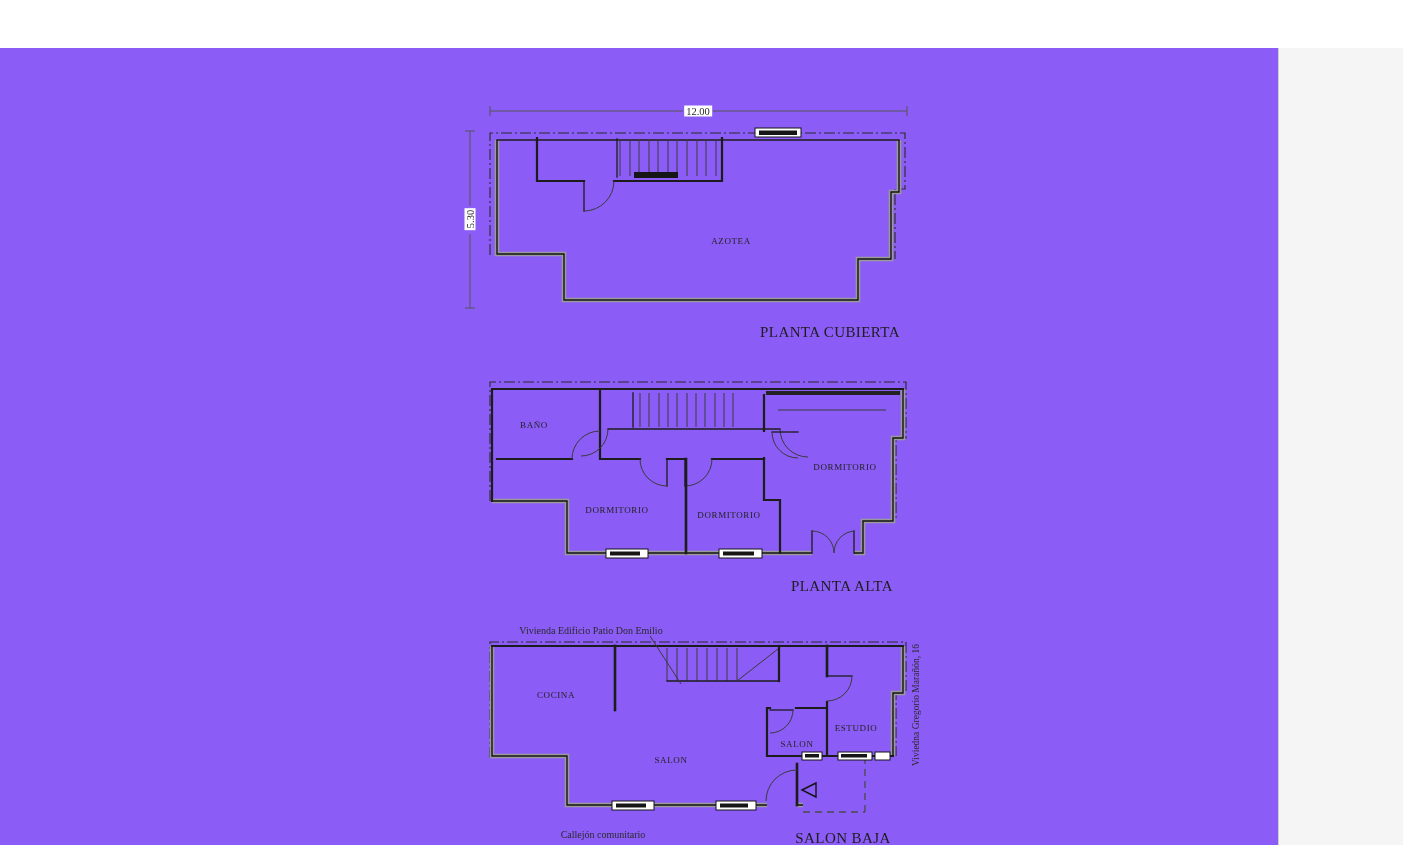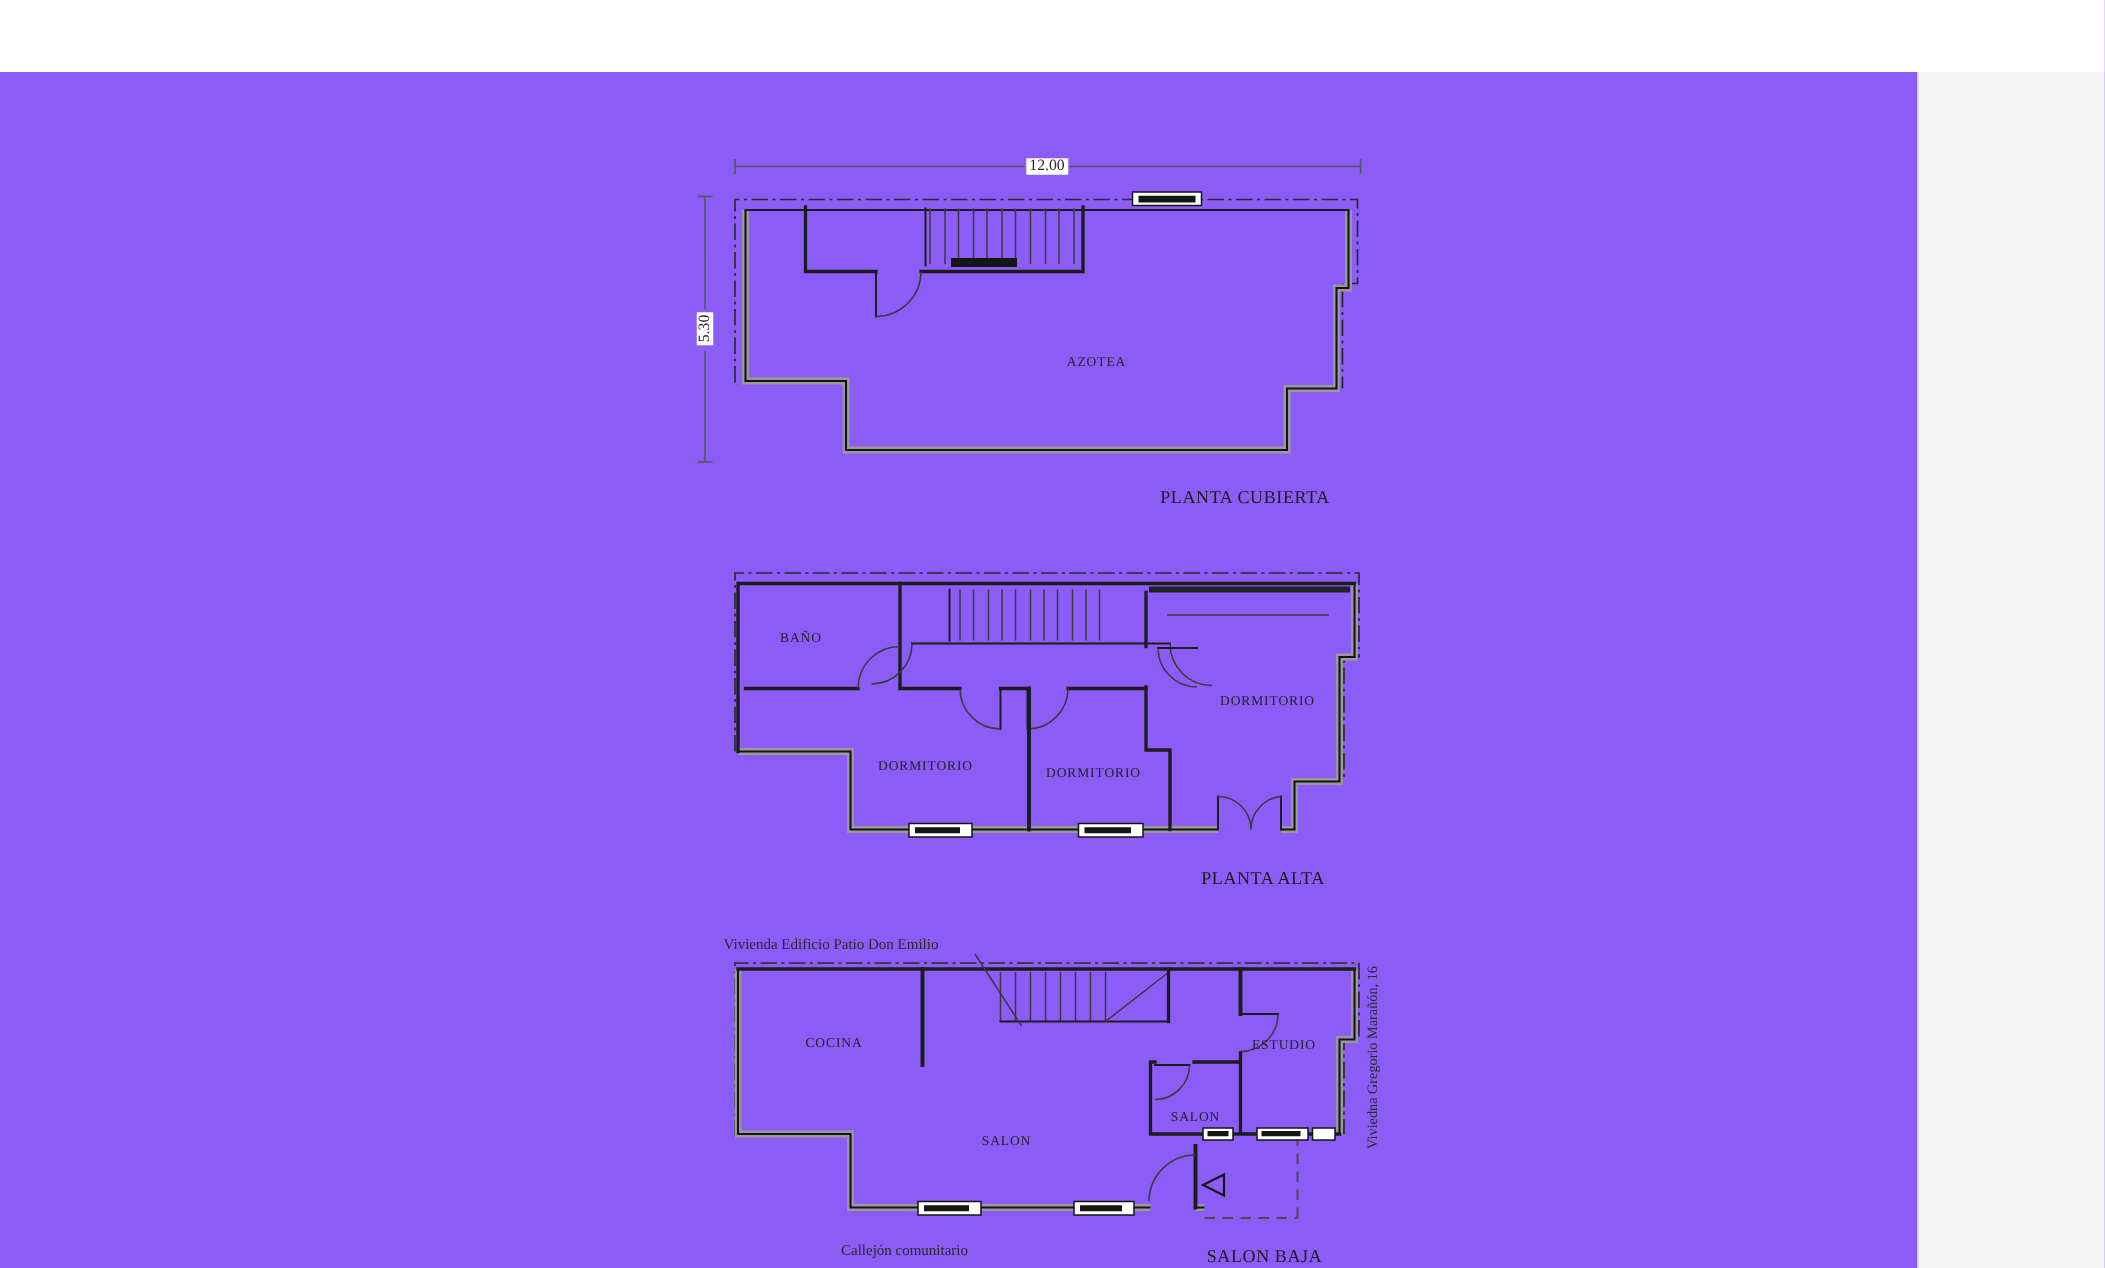--- a/index.html
+++ b/index.html
@@ -16,21 +16,21 @@
   .hv{stroke:#9a9a9a;stroke-width:4.6;fill:none;stroke-linejoin:miter}
   .hv2{stroke:#141414;stroke-width:1.4;fill:none;stroke-linejoin:miter}
   .dd{stroke:#2a2a2a;stroke-width:1.1;fill:none;stroke-dasharray:11 3 2 3}
   .dash{stroke:#4a4a4a;stroke-width:1.3;fill:none;stroke-dasharray:7 5}
   .dim{stroke:#555;stroke-width:1;fill:none}
   .winrect{stroke:#141414;stroke-width:1;fill:#ffffff}
   .winbar{fill:#161616;stroke:none}
   
   .lbl,.title,.annot,.dimlbl,.side{position:absolute;white-space:nowrap;color:#232323;}
   .lbl{font-size:9px;letter-spacing:0.6px;transform:translate(-50%,-50%);}
-  .title{font-size:12px;letter-spacing:0.4px;color:#1d1d1d;transform:translate(-50%,-50%);}
+  .title{font-size:15px;letter-spacing:0.4px;color:#1d1d1d;transform:translate(-50%,-50%);}
   .annot{font-size:10px;color:#2a2a2a;transform:translate(-50%,-50%);}
   .dimlbl{font-size:10.5px;color:#2a2a2a;transform:translate(-50%,-50%);background:#fff;padding:0 2px;}
   .dimlbl.vert{transform:translate(-50%,-50%) rotate(-90deg);}
   .side{font-size:9.5px;color:#2a2a2a;transform:translate(-50%,-50%) rotate(-90deg);}
 </style>
 </head>
 <body>
 
 <div id="stage">
 
@@ -163,23 +163,23 @@
 
   <div class="lbl" style="left:731px;top:193px;">AZOTEA</div>
   <div class="title" style="left:830px;top:284px;">PLANTA CUBIERTA</div>
 
   <div class="lbl" style="left:534px;top:377px;text-align:center;">BAÑO</div>
   <div class="lbl" style="left:617px;top:462px;">DORMITORIO</div>
   <div class="lbl" style="left:729px;top:467px;">DORMITORIO</div>
   <div class="lbl" style="left:845px;top:419px;">DORMITORIO</div>
   <div class="title" style="left:842px;top:538px;">PLANTA ALTA</div>
 
-  <div class="annot" style="left:554px;top:582px;">Vivienda Edificio Patio Don Emilio</div>
+  <div class="annot" style="left:591px;top:582px;">Vivienda Edificio Patio Don Emilio</div>
   <div class="lbl" style="left:556px;top:647px;">COCINA</div>
   <div class="lbl" style="left:671px;top:712px;">SALON</div>
   <div class="lbl" style="left:797px;top:696px;">SALON</div>
-  <div class="lbl" style="left:856px;top:648px;">ESTUDIO</div>
+  <div class="lbl" style="left:856px;top:680px;">ESTUDIO</div>
   <div class="annot" style="left:603px;top:786px;">Callejón comunitario</div>
   <div class="title" style="left:843px;top:790px;">SALON BAJA</div>
   <div class="side" style="left:916px;top:657px;">Viviedna Gregorio Marañón, 16</div>
 
   <div class="sidepanel"></div>
 </div>
 
 </body></html>

